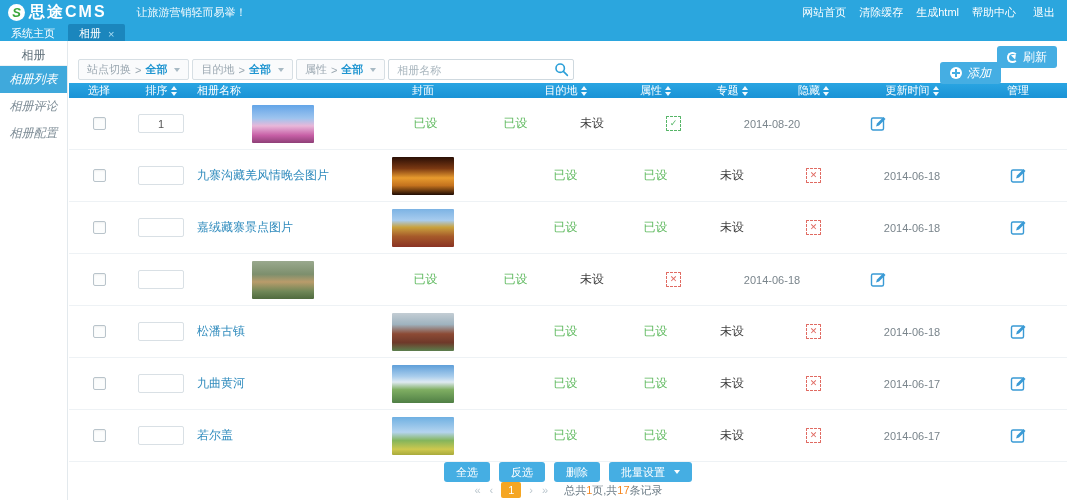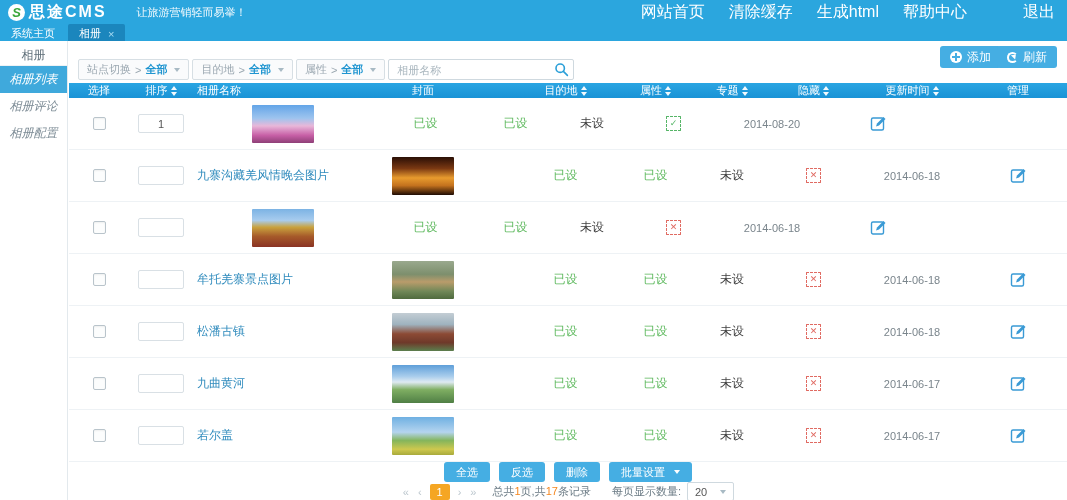--- a/index.html
+++ b/index.html
@@ -5,41 +5,41 @@
   * { margin:0; padding:0; box-sizing:border-box; }
   body { background:#e8e8e8; font-family:"Liberation Sans","DejaVu Sans",sans-serif; }
   .page { width:1067px; height:500px; position:relative; background:#fff; overflow:hidden; font-size:12px; }
 
   
   .topbar { height:25px; background:#2ba6de; display:flex; align-items:center; padding:0 12px 0 8px; color:#fff; }
   .logo { display:flex; align-items:center; gap:4px; cursor:pointer; }
   .logo-badge { width:17px; height:17px; background:#fff; border-radius:50%; color:#3aa63a; font-weight:bold; font-size:13px; text-align:center; line-height:17px; font-style:italic; }
   .logo-text { font-size:16px; font-weight:bold; letter-spacing:2px; }
   .tagline { font-size:11px; margin-left:30px; opacity:.95; }
-  .topnav { margin-left:auto; display:flex; align-items:center; gap:24px; font-size:16px; }
+  .topnav { margin-left:auto; display:flex; align-items:center; gap:13px; font-size:11px; }
   .topnav span { cursor:pointer; }
-  .topnav .logout { margin-left:32px; }
+  .topnav .logout { margin-left:4px; }
 
   
   .tabstrip { height:16px; background:#2ba6de; display:flex; align-items:flex-end; }
   .tab { padding:2px 11px 0; color:#fff; font-size:11px; cursor:pointer; white-space:nowrap; }
   .tab.active { background:#1b86bd; border-radius:2px 2px 0 0; display:flex; align-items:center; gap:7px; margin-left:2px; }
   .tab-close { color:#a8dcf3; font-size:11px; line-height:10px; cursor:pointer; }
 
   
   .sidebar { position:absolute; left:0; top:41px; bottom:0; width:68px; background:#fff; border-right:1px solid #e3e9ed; }
   .side-title { height:25px; line-height:28px; text-align:center; color:#5f6f79; border-bottom:1px solid #eef2f5; }
   .side-item { height:27px; line-height:27px; text-align:center; color:#7c8b95; cursor:pointer;font-style:italic; }
   .side-item.active { background:#3fa9dc; color:#fff; }
 
   
   .content { margin-left:69px; }
   .toolbar { height:42px; position:relative; background:#fff; }
   .btn { background:#45aee3; color:#fff; border-radius:3px; height:22px; display:inline-flex; align-items:center; gap:5px; padding:0 10px; font-size:12px; cursor:pointer; }
-  .btn-add { position:absolute; top:5px; right:66px; }
+  .btn-add { position:absolute; top:21px; right:66px;font-style:italic; }
   .btn-refresh { position:absolute; top:5px; right:10px; }
   .icon-plus { width:12px; height:12px; background:#fff; border-radius:50%; position:relative; display:inline-block; }
   .icon-plus::before { content:""; position:absolute; left:5px; top:2px; width:2px; height:8px; background:#45aee3; }
   .icon-plus::after { content:""; position:absolute; left:2px; top:5px; width:8px; height:2px; background:#45aee3; }
   .icon-refresh { width:11px; height:11px; border:2px solid #fff; border-radius:50%; border-right-color:transparent; position:relative; display:inline-block; }
   .icon-refresh::after { content:""; position:absolute; right:-3px; top:-2px; border:3px solid transparent; border-left:4px solid #fff; transform:rotate(-45deg); }
 
   .filters { position:absolute; left:9px; bottom:3px; display:flex; gap:3px; align-items:center; }
   .filter-box { background:#fafbfc; border:1px solid #d7dfe4; border-radius:2px; height:21px; display:flex; align-items:center; gap:4px; padding:0 8px; color:#9aa7b0; font-size:11px; cursor:pointer; }
   .filter-box .val { color:#1f95d0; font-weight:bold; }
@@ -293,20 +293,23 @@
     </span>
   </div>
 
   <div class="trow">
     <span class="cell c0">
             <span class="checkbox"></span>
           </span>
     <span class="cell c1">
             <input class="sort-input" type="text" value="" style="">
           </span>
+    <span class="cell c2">
+            <a class="album-link">嘉绒藏寨景点图片</a>
+          </span>
     <span class="cell c3">
             <span class="cover" style="background: linear-gradient(rgb(124, 179, 228) 0%, rgb(168, 204, 238) 30%, rgb(201, 162, 62) 48%, rgb(166, 90, 42) 72%, rgb(138, 51, 36) 100%);"></span>
           </span>
     <span class="cell c4">
             <span class="st-set">已设</span>
           </span>
     <span class="cell c5">
             <span class="st-set">已设</span>
           </span>
     <span class="cell c6">
@@ -327,23 +330,20 @@
       </span>
     </span>
   </div>
 
   <div class="trow">
     <span class="cell c0">
             <span class="checkbox"></span>
           </span>
     <span class="cell c1">
             <input class="sort-input" type="text" value="" style="">
-          </span>
-    <span class="cell c2">
-            <a class="album-link">牟托羌寨景点图片</a>
           </span>
     <span class="cell c3">
             <span class="cover" style="background: linear-gradient(rgb(154, 169, 142) 0%, rgb(125, 143, 109) 35%, rgb(185, 156, 107) 55%, rgb(111, 135, 87) 80%, rgb(79, 106, 62) 100%);"></span>
           </span>
     <span class="cell c4">
             <span class="st-set">已设</span>
           </span>
     <span class="cell c5">
             <span class="st-set">已设</span>
           </span>
@@ -493,23 +493,16 @@
       </div>
       <div class="pager">
         <span class="pnav">«</span>
         <span class="pnav">‹</span>
         <span class="pcur">1</span>
         <span class="pnav">›</span>
         <span class="pnav">»</span>
         <span class="ptotal">
           <span>总共</span><span class="num-orange">1</span><span>页,共</span><span class="num-orange">17</span><span>条记录</span>
         </span>
-        <span class="perpage">
-          <span>每页显示数量:</span>
-          <span class="pp-select">
-            <span>20</span>
-            <i class="caret"></i>
-          </span>
-        </span>
       </div>
     </div>
   </div>
 </div>
 
 </body></html>

